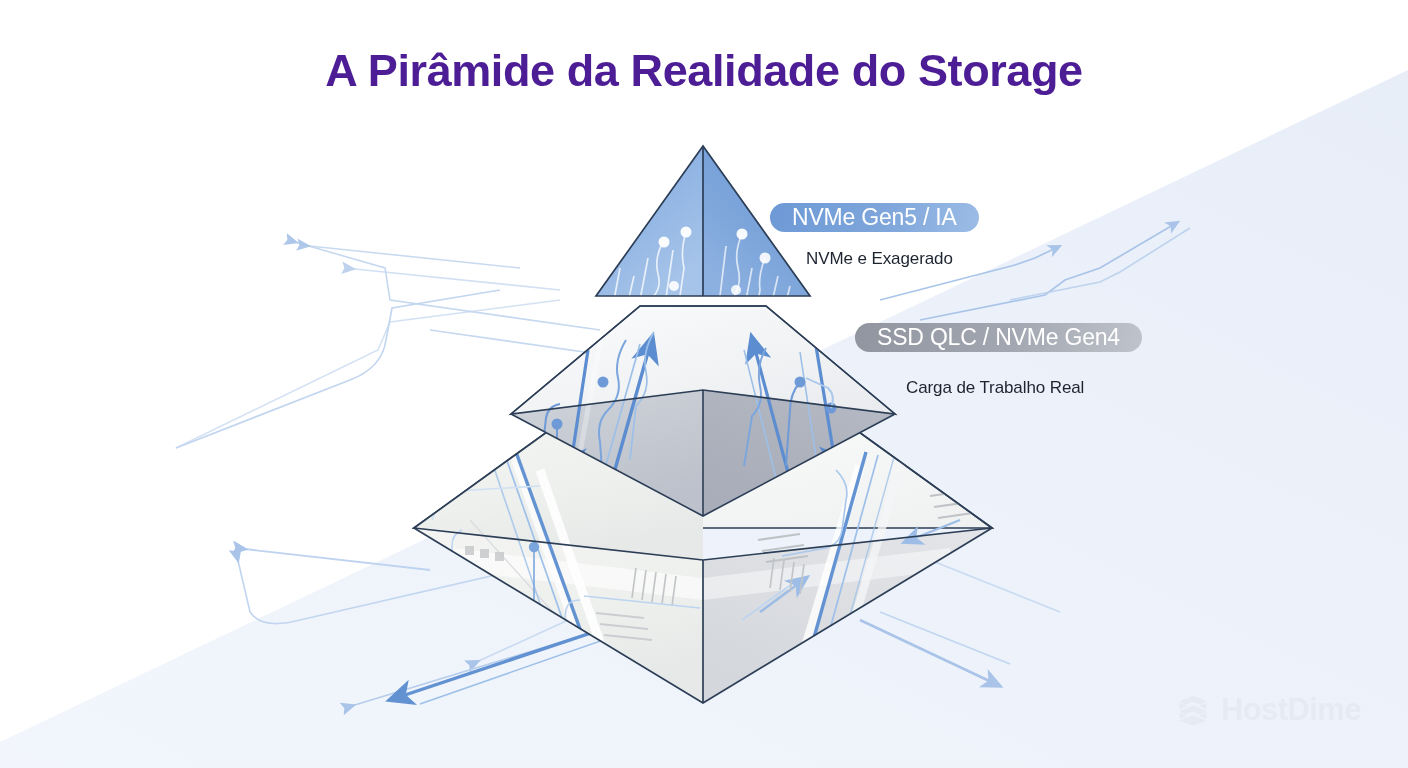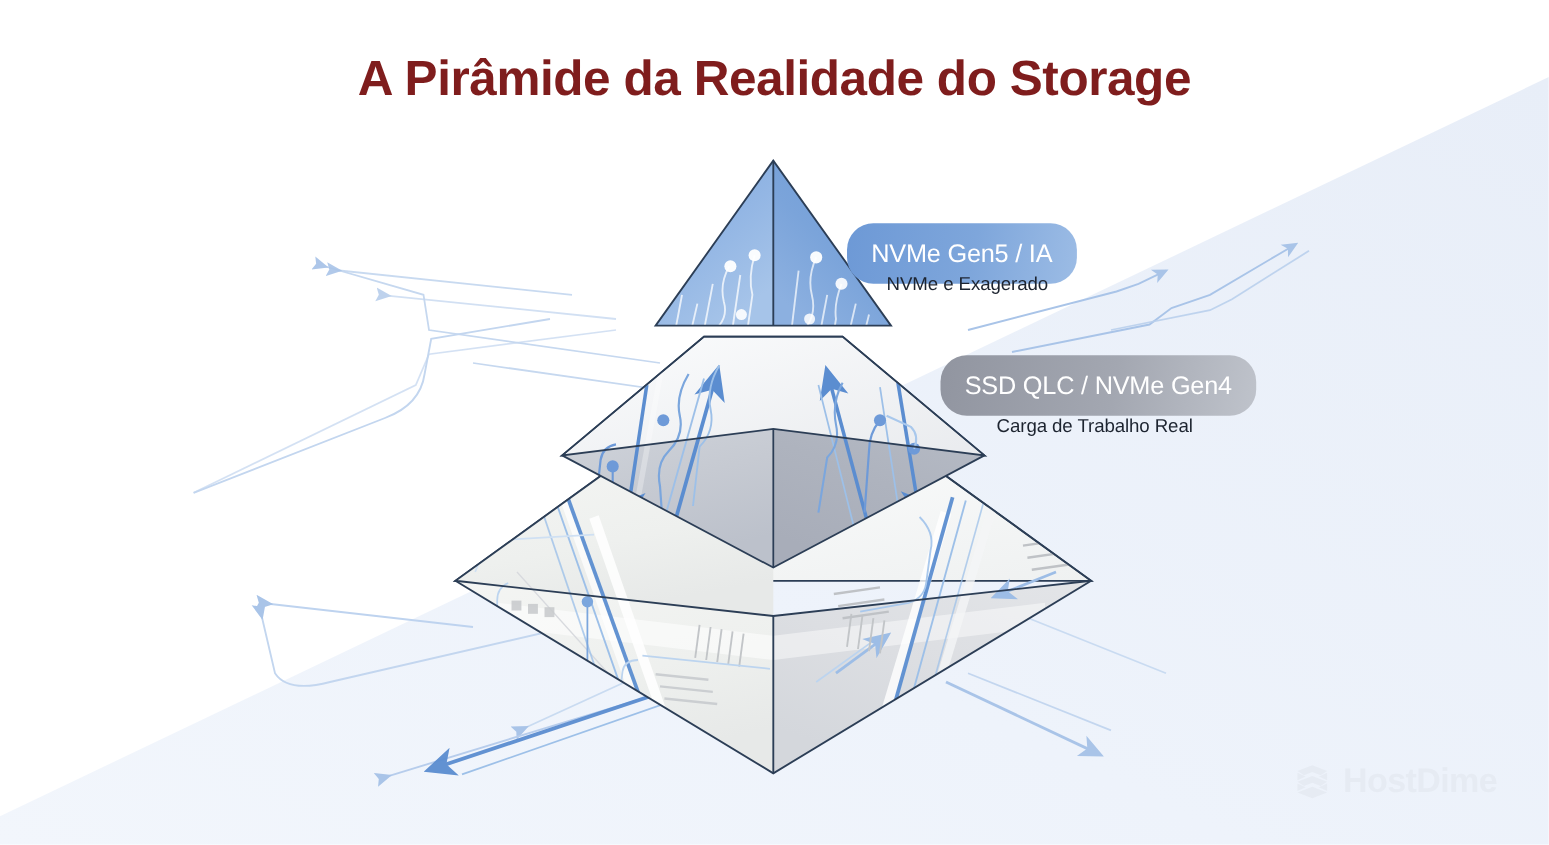--- a/index.html
+++ b/index.html
@@ -17,37 +17,37 @@
 
   #title {
     position:absolute;
     left:0; top:45px;
     width:1408px;
     text-align:center;
     z-index:6;
     font-size:45px;
     font-weight:bold;
     letter-spacing:-0.4px;
-    color:#7f1d1d;
+    color:#4c1d95;
     white-space:nowrap;
   }
 
   .pill {
     position:absolute;
     z-index:7;
     display:flex;
     align-items:center;
     justify-content:center;
     border-radius:24px;
     color:#ffffff;
     font-size:23px;
     font-weight:500;
     letter-spacing:-0.2px;
     white-space:nowrap;
-    height:55px;
+    height:29px;
     padding:0 22px;
   }
   .sub {
     position:absolute;
     z-index:7;
     font-size:17px;
     color:#1d2430;
     white-space:nowrap;
     letter-spacing:-0.1px;
   }

